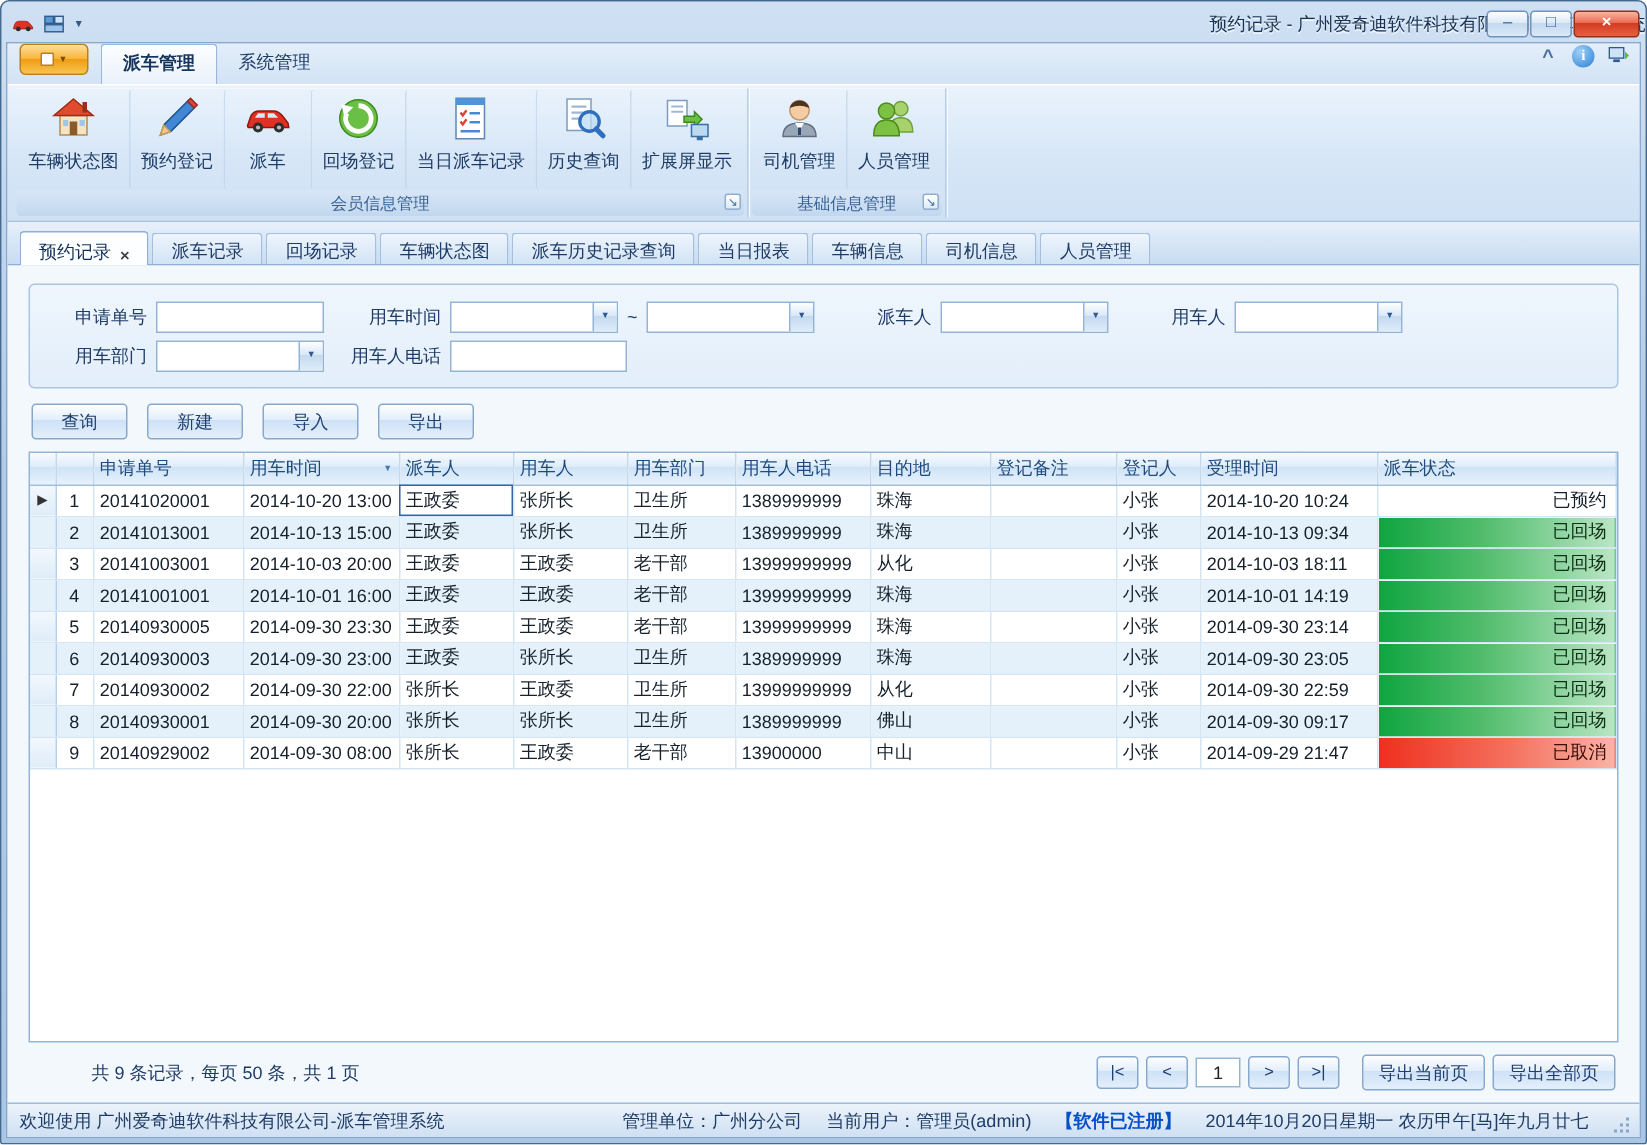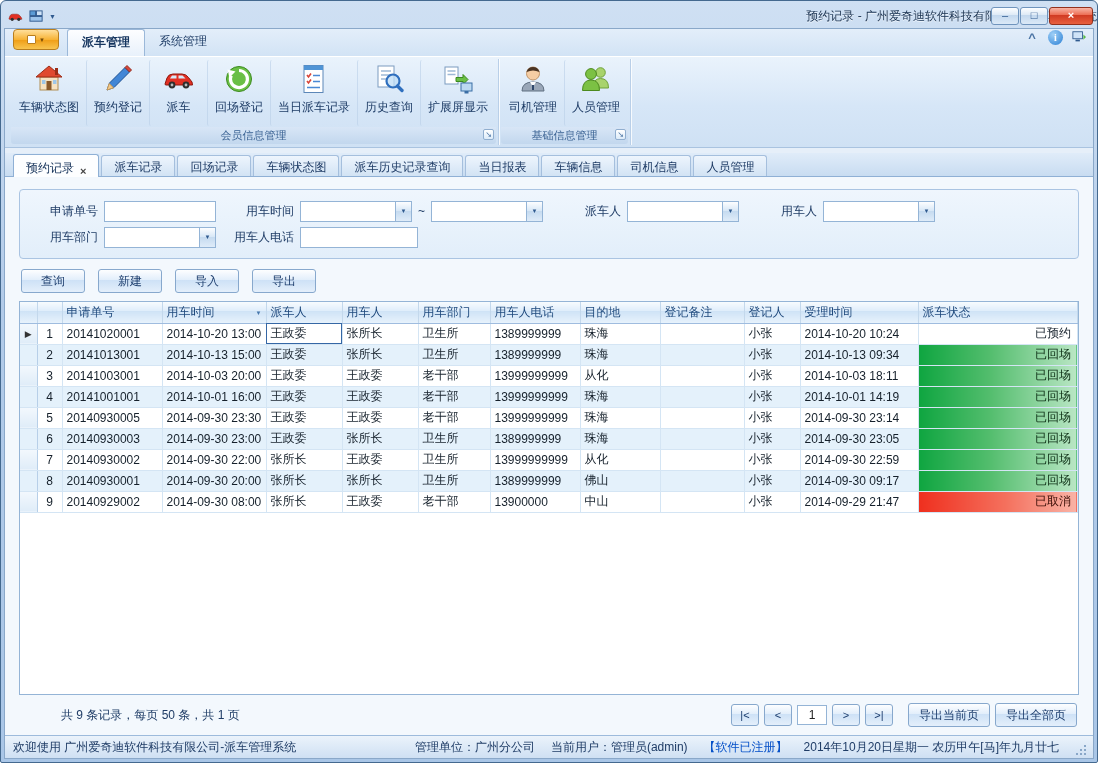--- a/index.html
+++ b/index.html
@@ -102,21 +102,21 @@
   .summary{ color:#1f3c66; }
   .pager-btns{ margin-left:auto; display:flex; align-items:center; gap:5px; }
   .pbtn{ width:28px; height:22px; padding:0; font-size:11px; }
   .pageno{ width:30px; height:20px; border:1px solid #94b4d6; text-align:center; font:inherit; color:#222; }
   .pexport{ margin-left:10px; }
 
   
   .statusbar{ height:23px; background:linear-gradient(#ebf3fb,#cfe0f3); border-top:1px solid #9dbbdc; display:flex; align-items:center; padding:0 6px 0 8px; gap:16px; color:#1f3c66; }
   .statusbar .welcome{ }
   .statusbar .spacer{ flex:1; }
-  .registered{ color:#0550c8; font-weight:normal; }
+  .registered{ color:#0550c8; font-weight:bold; }
   .resize-grip{ width:12px; height:12px; position:relative; align-self:flex-end; margin-bottom:2px; }
   .resize-grip::before{ content:""; position:absolute; right:1px; bottom:1px; width:2px; height:2px; background:#89a7c8;
     box-shadow:-4px 0 #89a7c8, 0 -4px #89a7c8, -8px 0 #89a7c8, 0 -8px #89a7c8, -4px -4px #89a7c8; }
 </style>
 </head>
 <body>
 
 <div class="window">
 
   <div class="titlebar">

